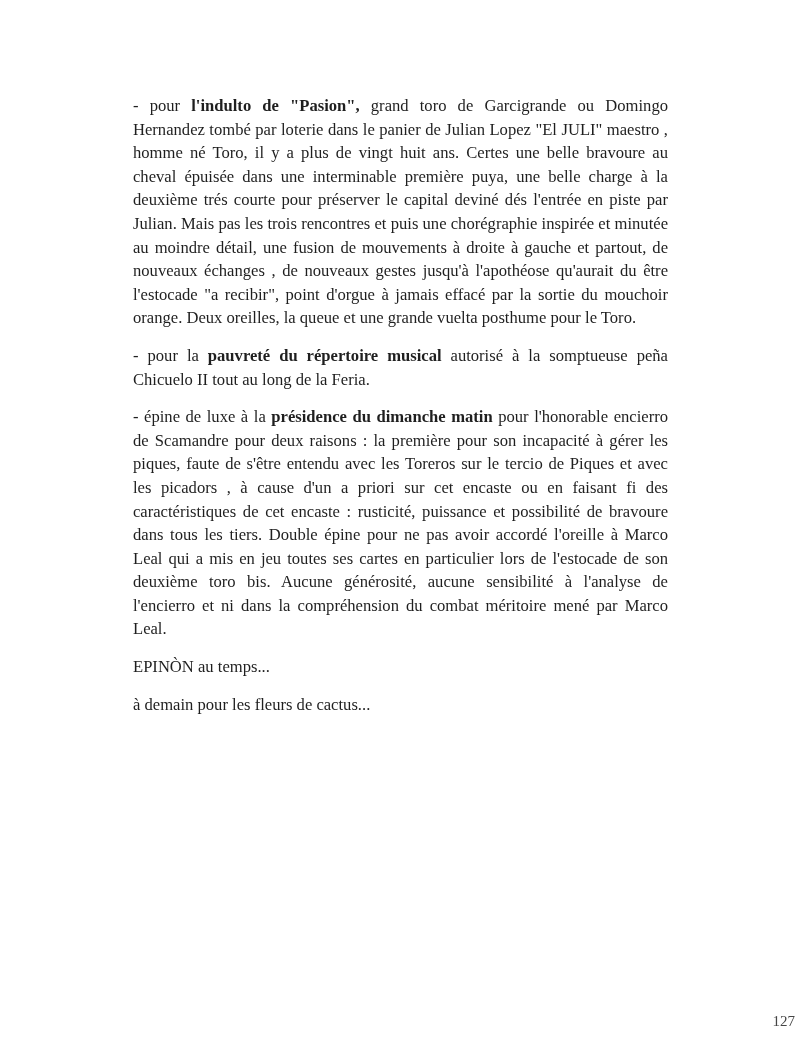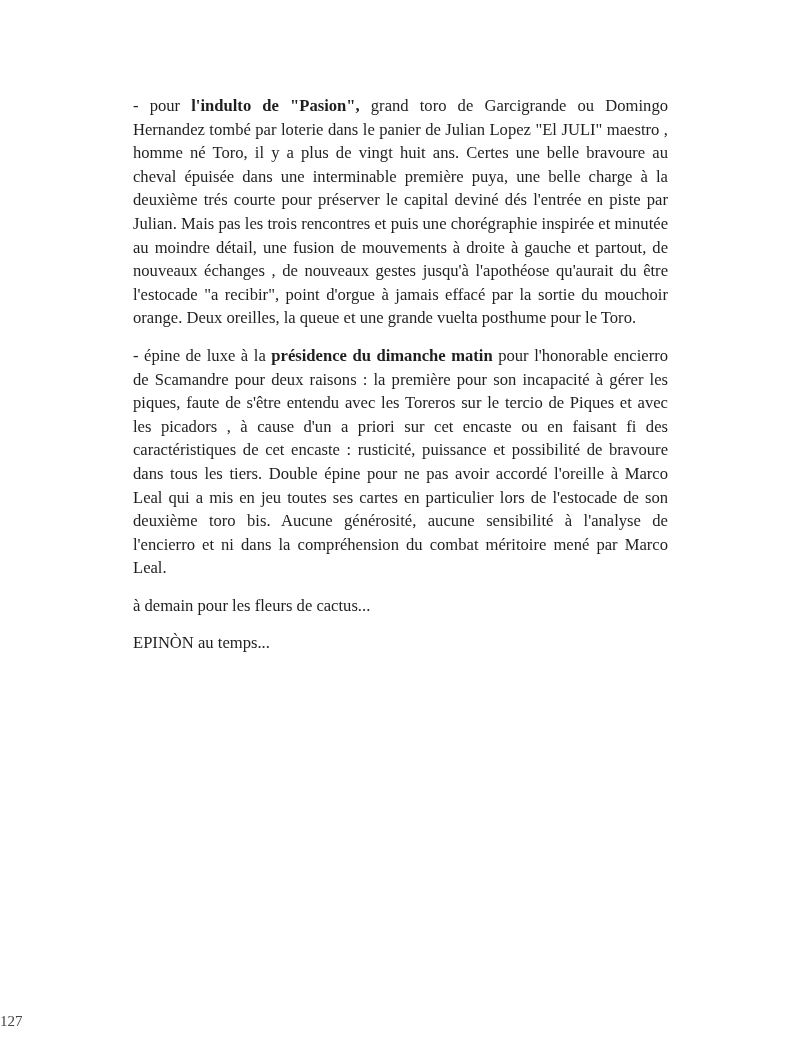--- a/index.html
+++ b/index.html
@@ -31,38 +31,39 @@
     color: #1f1f1f;
   }
   .para .bold-run {
     font-weight: bold;
   }
   .page-number {
     position: absolute;
     top: 1011px;
     left: 0;
     width: 100%;
-    text-align: left;
+    text-align: right;
     font-size: 15px;
     line-height: 20px;
     color: #454545;
   }
 </style>
 </head>
 <body>
 
 <div class="page">
   <div class="text-block">
 
     <p class="para"><span class="text-run">- pour </span><span class="bold-run">l'indulto de "Pasion",</span><span class="text-run"> grand toro de Garcigrande ou Domingo Hernandez tombé par loterie dans le panier de Julian Lopez "El JULI" maestro , homme né Toro, il y a plus de vingt huit ans. Certes une belle bravoure au cheval épuisée dans une interminable première puya, une belle charge à la deuxième trés courte pour préserver le capital deviné dés l'entrée en piste par Julian. Mais pas les trois rencontres et puis une chorégraphie inspirée et minutée au moindre détail, une fusion de mouvements à droite à gauche et partout, de nouveaux échanges , de nouveaux gestes jusqu'à l'apothéose qu'aurait du être l'estocade "a recibir", point d'orgue à jamais effacé par la sortie du mouchoir orange. Deux oreilles, la queue et une grande vuelta posthume pour le Toro.</span></p>
 
+    <p class="para"><span class="text-run">- pour la </span><span class="bold-run">pauvreté du répertoire musical</span><span class="text-run"> autorisé à la somptueuse peña Chicuelo II tout au long de la Feria.</span></p>
 
     <p class="para"><span class="text-run">- épine de luxe à la </span><span class="bold-run">présidence du dimanche matin</span><span class="text-run"> pour l'honorable encierro de Scamandre pour deux raisons : la première pour son incapacité à gérer les piques, faute de s'être entendu avec les Toreros sur le tercio de Piques et avec les picadors , à cause d'un a priori sur cet encaste ou en faisant fi des caractéristiques de cet encaste : rusticité, puissance et possibilité de bravoure dans tous les tiers. Double épine pour ne pas avoir accordé l'oreille à Marco Leal qui a mis en jeu toutes ses cartes en particulier lors de l'estocade de son deuxième toro bis. Aucune générosité, aucune sensibilité à l'analyse de l'encierro et ni dans la compréhension du combat méritoire mené par Marco Leal.</span></p>
 
+    <p class="para"><span class="text-run">EPINÒN au temps...</span></p>
+
     <p class="para"><span class="text-run">à demain pour les fleurs de cactus...</span></p>
-
-    <p class="para"><span class="text-run">EPINÒN au temps...</span></p>
 
 
   </div>
 
   <div class="page-number">127</div>
 </div>
 
 </body></html>

